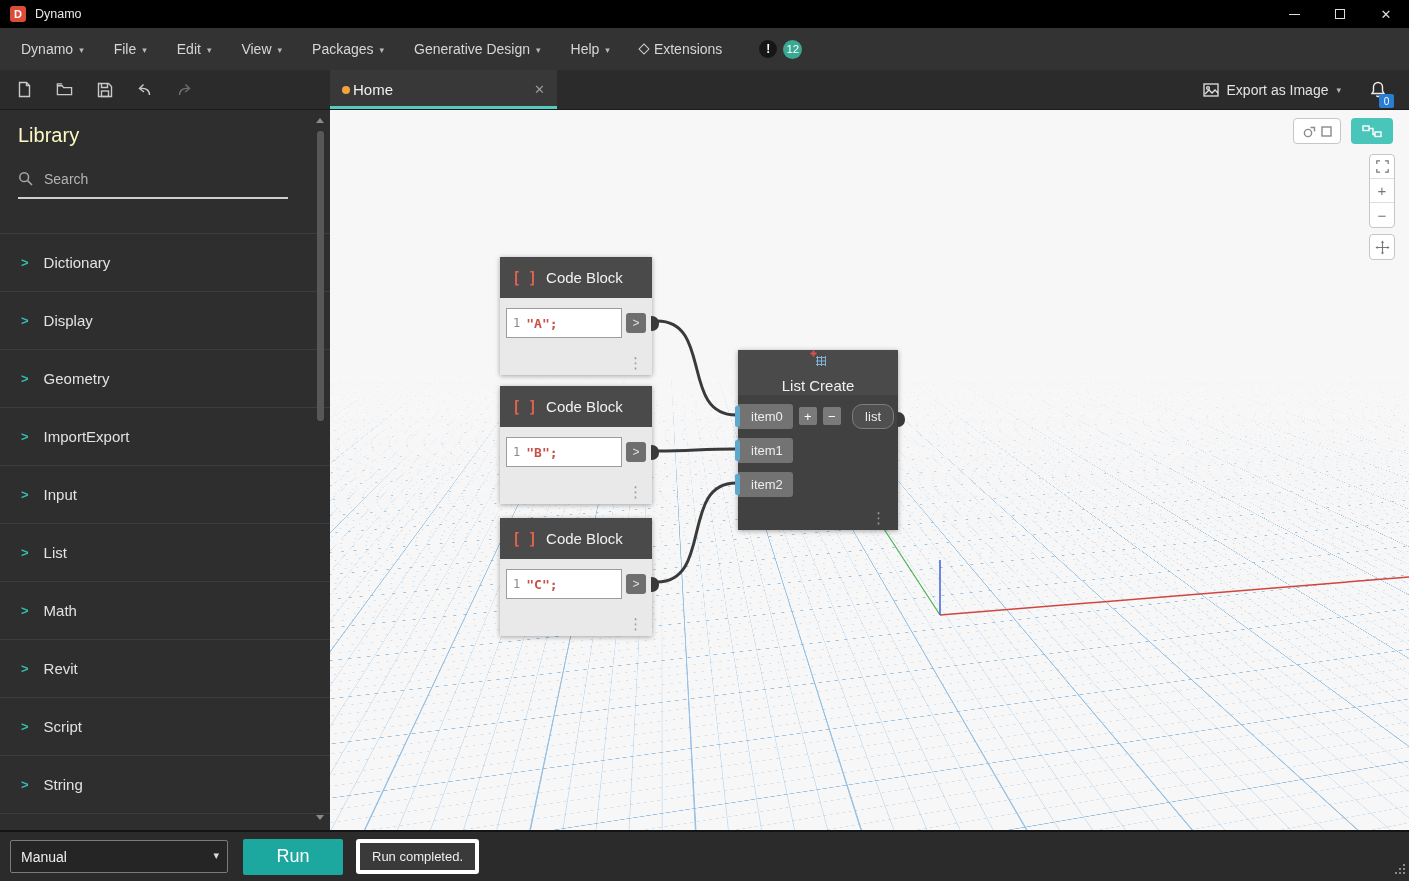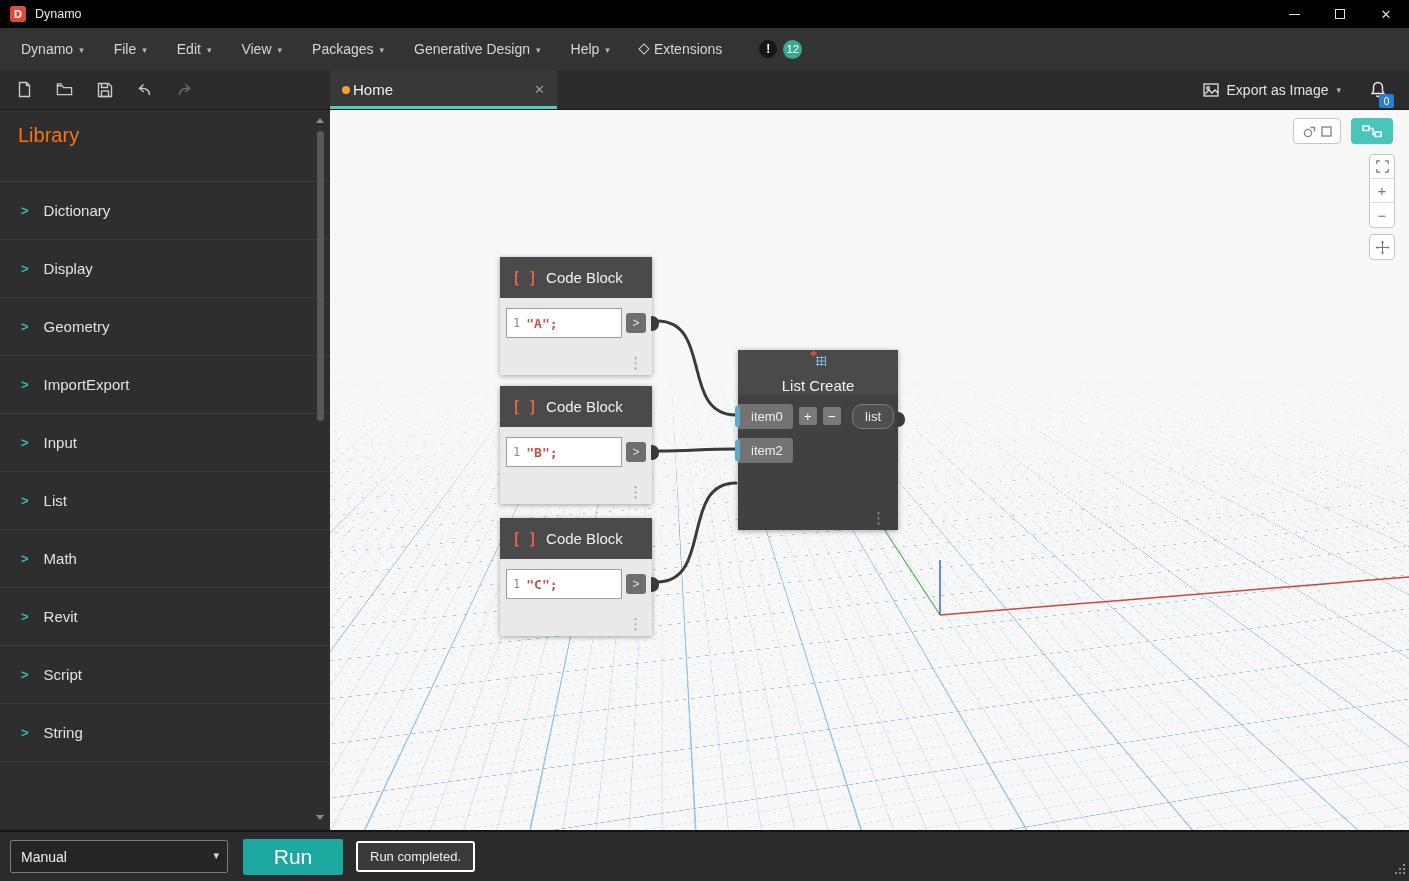--- a/index.html
+++ b/index.html
@@ -46,21 +46,21 @@
   .bell-wrap { position:relative; display:flex; }
   .bell-wrap svg { stroke:#eee; fill:none; stroke-width:1.4; }
   .bell-badge { position:absolute; right:-7px; bottom:-9px; background:#2B7CD3; color:#fff; font-size:10px;
     min-width:15px; height:14px; display:flex; align-items:center; justify-content:center; border-radius:2px; z-index:6; }
 
   
   .main { display:flex; height:720px; }
 
   
   .sidebar { width:330px; flex:none; background:#2e2e2e; position:relative; color:#ddd; }
-  .lib-title { font-size:20px; color:#f97316; padding:14px 0 0 18px; font-weight:400; }
+  .lib-title { font-size:20px; color:#fef9c3; padding:14px 0 0 18px; font-weight:400; }
   .search-row { margin:24px 42px 0 18px; display:flex; align-items:center; gap:10px;
     border-bottom:2px solid #cfcfcf; padding-bottom:10px; }
   .search-row svg { stroke:#a8a8a8; fill:none; stroke-width:1.5; flex:none; }
   .search-input { background:transparent; border:none; outline:none; color:#eee; font-size:14px; width:100%; }
   .search-input::placeholder { color:#b3b3b3; }
   .lib-list { margin-top:34px; border-top:1px solid #3d3d3d; }
   .lib-item { height:58px; display:flex; align-items:center; gap:15px; padding-left:21px;
     border-bottom:1px solid #3d3d3d; font-size:15px; color:#e2e2e2; cursor:default; }
   .chev { color:#35BDB2; font-weight:bold; font-size:13px; }
   .side-scroll { position:absolute; top:8px; right:4px; bottom:10px; width:12px;
@@ -132,23 +132,23 @@
   .pan-btn svg { stroke:#777; fill:#777; stroke-width:1.2; }
 
   
   .bottombar { height:51px; background:#2b2b2b; display:flex; align-items:center; padding:0 10px;
     border-top:2px solid #141414; position:relative; }
   .select-wrap { position:relative; width:218px; }
   .run-mode { width:100%; height:33px; background:#252525; color:#eee; border:1px solid #7a7a7a;
     border-radius:2px; padding:0 28px 0 10px; font-size:14px; appearance:none; -webkit-appearance:none;
     font-family:"Liberation Sans", sans-serif; }
   .select-caret { position:absolute; right:9px; top:9px; color:#ddd; font-size:11px; pointer-events:none; }
-  .run-btn { width:100px; height:36px; background:#1CA89F; color:#fff; border:none; font-size:21px;
+  .run-btn { width:100px; height:36px; background:#1CA89F; color:#fff; border:none; font-size:18px;
     margin-left:15px; border-radius:2px; font-family:"Liberation Sans", sans-serif; }
-  .status-chip { margin-left:13px; background:#3a3a3a; border:2px solid #ffffff; color:#eee;
+  .status-chip { margin-left:13px; background:#3a3a3a; border:4px solid #ffffff; color:#eee;
     font-size:13px; padding:6px 12px; border-radius:3px; }
   .resize-grip { position:absolute; right:3px; bottom:2px; }
 </style>
 </head>
 <body>
 
 <div class="titlebar">
   <span class="app-icon">D</span>
   <span>Dynamo</span>
   <div class="win-btns">
@@ -257,20 +257,27 @@
         </svg>
       <span class="bell-badge">0</span>
     </span>
   </div>
 </div>
 
 <div class="main">
 
   <div class="sidebar">
     <div class="lib-title">Library</div>
+    <div class="search-row">
+      <svg width="16" height="16" viewBox="0 0 16 16">
+          <circle cx="6.2" cy="6.2" r="4.4"></circle>
+          <path d="M9.6 9.6 14 14"></path>
+        </svg>
+      <input class="search-input" placeholder="Search" style="">
+    </div>
     <div class="lib-list">
       <div class="lib-item">
           <span class="chev">&gt;</span>
           <span>Dictionary</span>
         </div>
       <div class="lib-item">
           <span class="chev">&gt;</span>
           <span>Display</span>
         </div>
       <div class="lib-item">
@@ -393,20 +400,23 @@
         </span>
         <span>List Create</span>
       </div>
       <div class="lc-body">
         <div class="in-row">
           <span class="in-chip">item0</span>
           <span class="pm-btn">+</span>
           <span class="pm-btn">−</span>
           <span class="list-chip">list</span>
           <span class="lc-nub"></span>
+        </div>
+        <div class="in-row">
+          <span class="in-chip">item1</span>
         </div>
         <div class="in-row">
           <span class="in-chip">item2</span>
         </div>
         <span class="dots" style="right:12px;">⋮</span>
       </div>
     </div>
 
     <div class="view-toggles">
       <span class="vt-btn vt-white">

